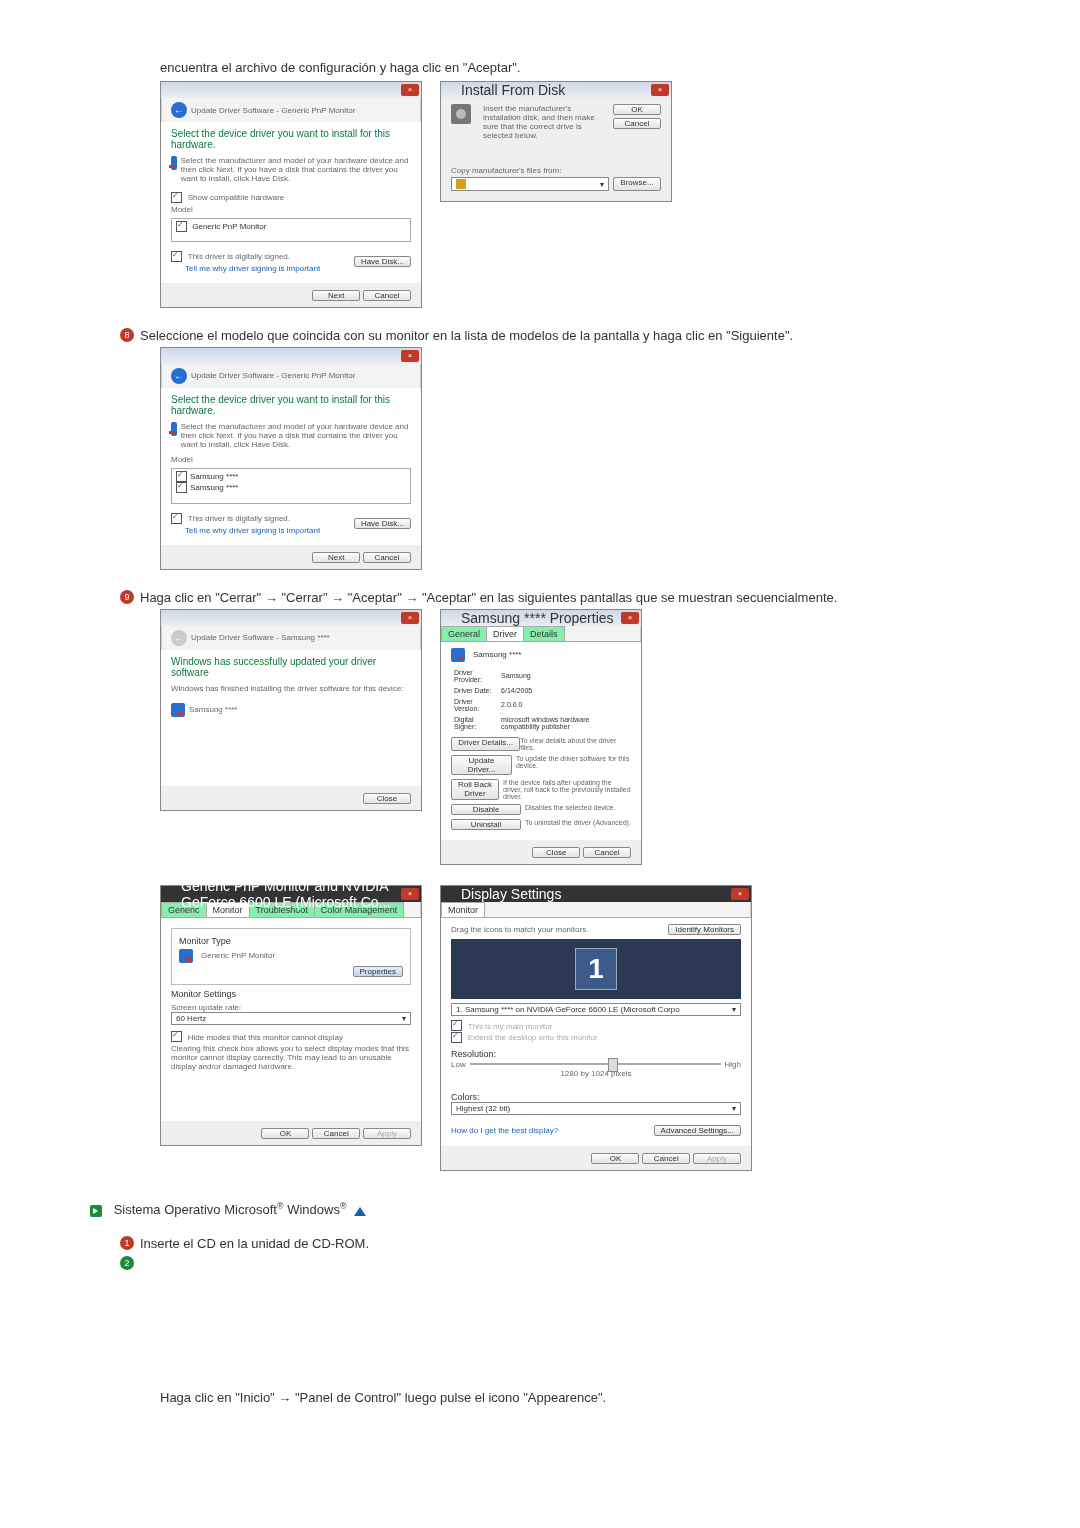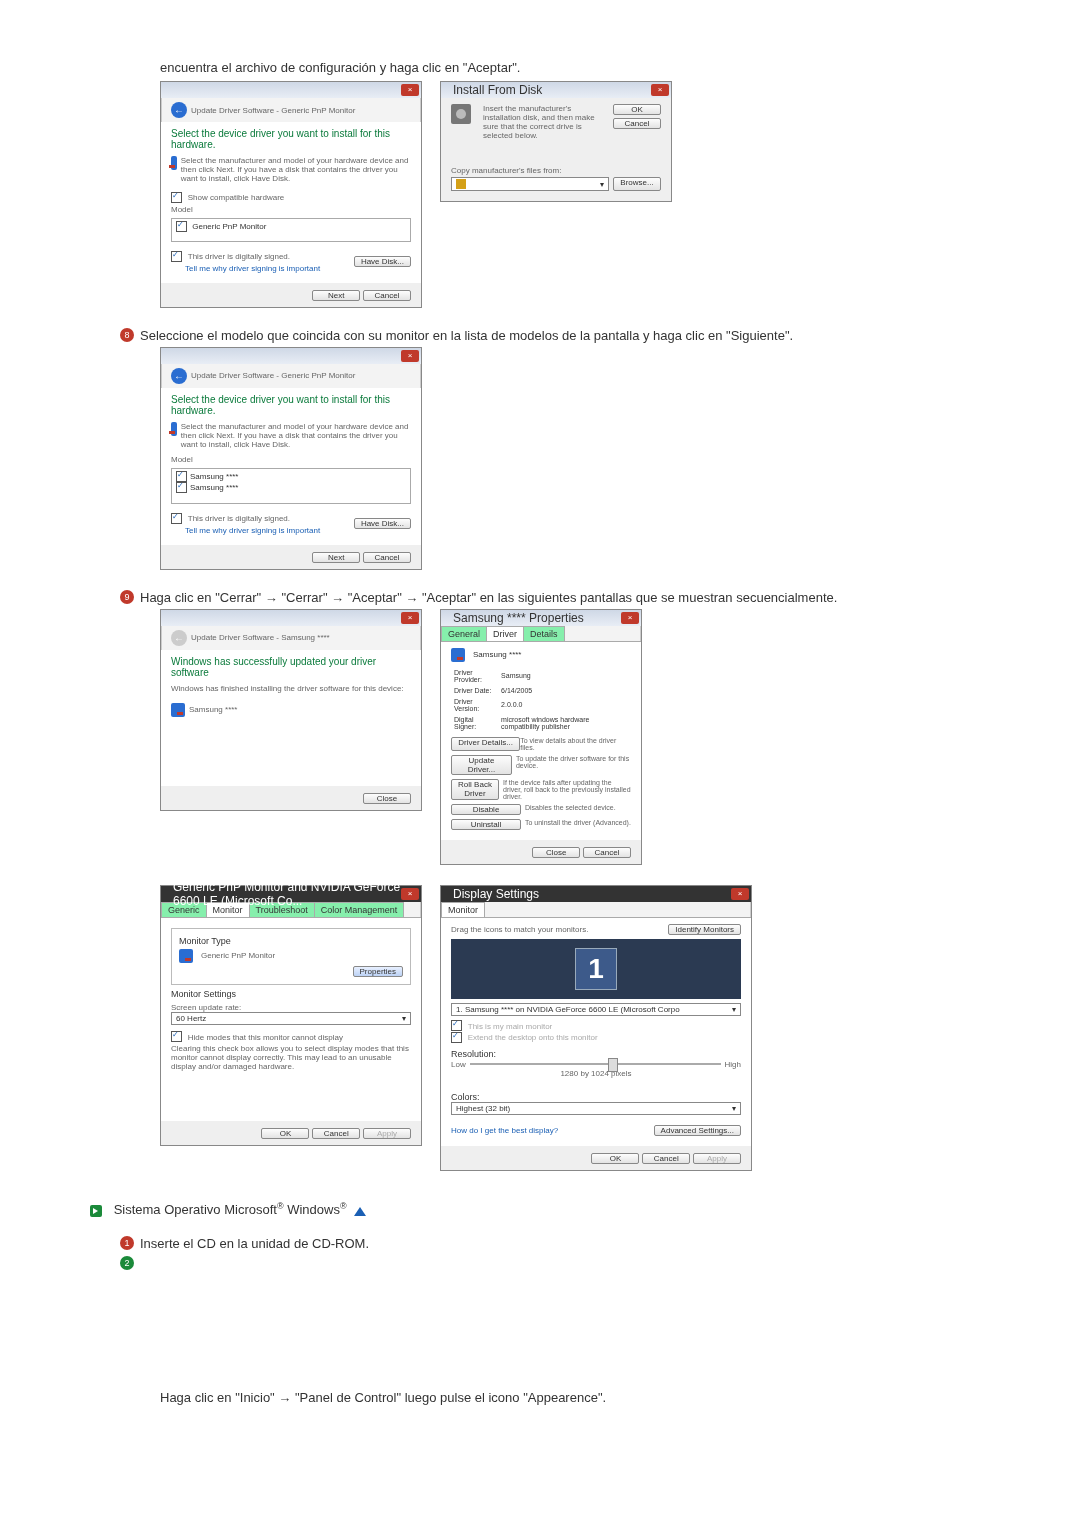--- a/index.html
+++ b/index.html
@@ -42,22 +42,22 @@
     background: linear-gradient(#cfd8e6, #e8edf5);
     display: flex;
     align-items: center;
     justify-content: flex-end;
     padding: 0 2px;
     font-size: 8px;
     position: relative;
   }
   .dlg-titlebar .ttl {
     position: absolute;
-    left: 12px;
-    font-size: 12px;
+    left: 20px;
+    font-size: 14px;
     color: #333;
   }
   .closebox {
     width: 18px;
     height: 12px;
     background: #c0392b;
     color: #fff;
     text-align: center;
     line-height: 12px;
     font-size: 8px;

